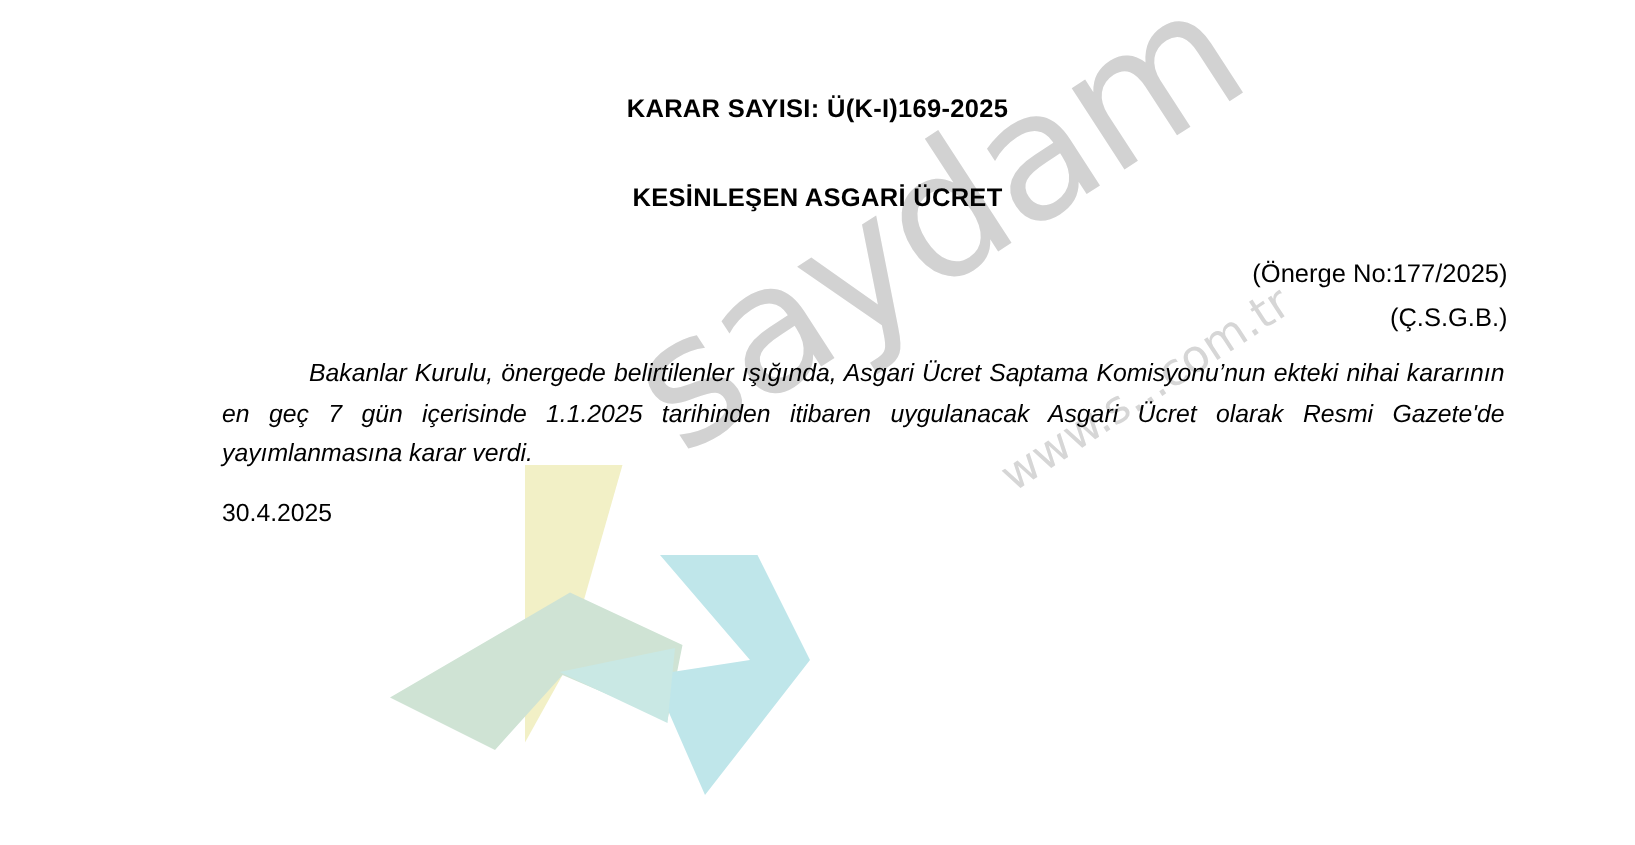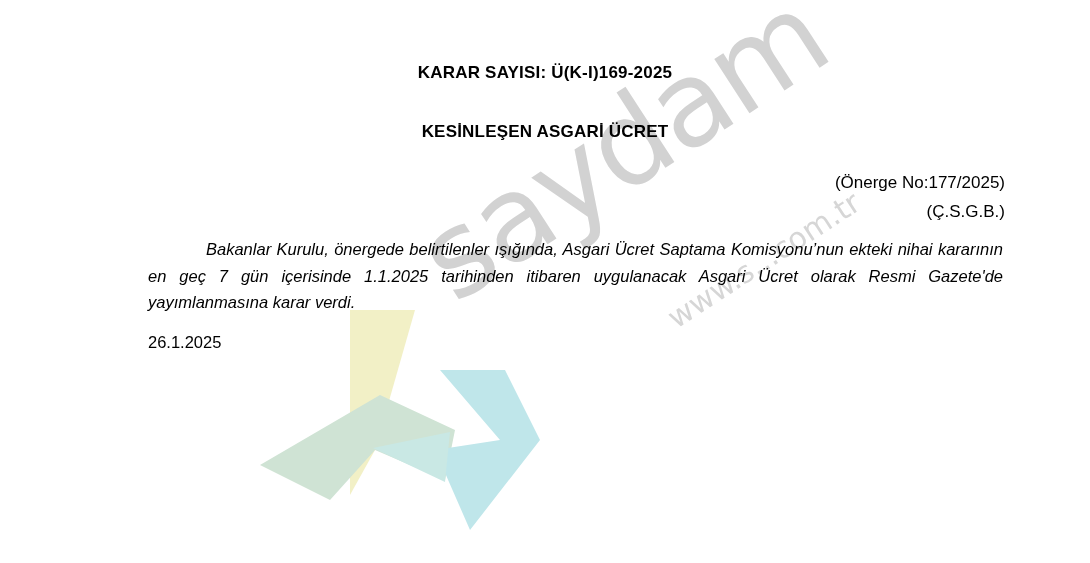--- a/index.html
+++ b/index.html
@@ -132,15 +132,15 @@
 
   <div class="content">
     <div class="line-center" id="karar-sayisi">KARAR SAYISI: Ü(K-I)169-2025</div>
     <div class="line-center" id="baslik">KESİNLEŞEN ASGARİ ÜCRET</div>
 
     <div class="right-block" id="onerge-no">(Önerge No:177/2025)</div>
     <div class="right-block" id="kurum">(Ç.S.G.B.)</div>
 
     <div class="paragraph">Bakanlar Kurulu, önergede belirtilenler ışığında, Asgari Ücret Saptama Komisyonu’nun ekteki nihai kararının en geç 7 gün içerisinde 1.1.2025 tarihinden itibaren uygulanacak Asgari Ücret olarak Resmi Gazete'de yayımlanmasına karar verdi.</div>
 
-    <div class="date">26.1.2025</div>
+    <div class="date">30.4.2025</div>
   </div>
 </div>
 
 </body></html>

